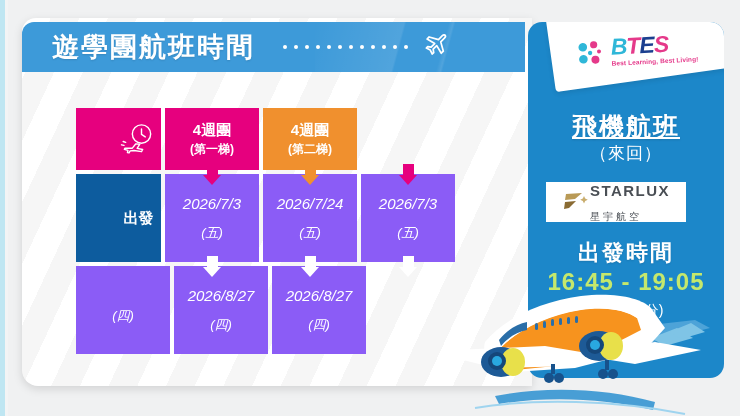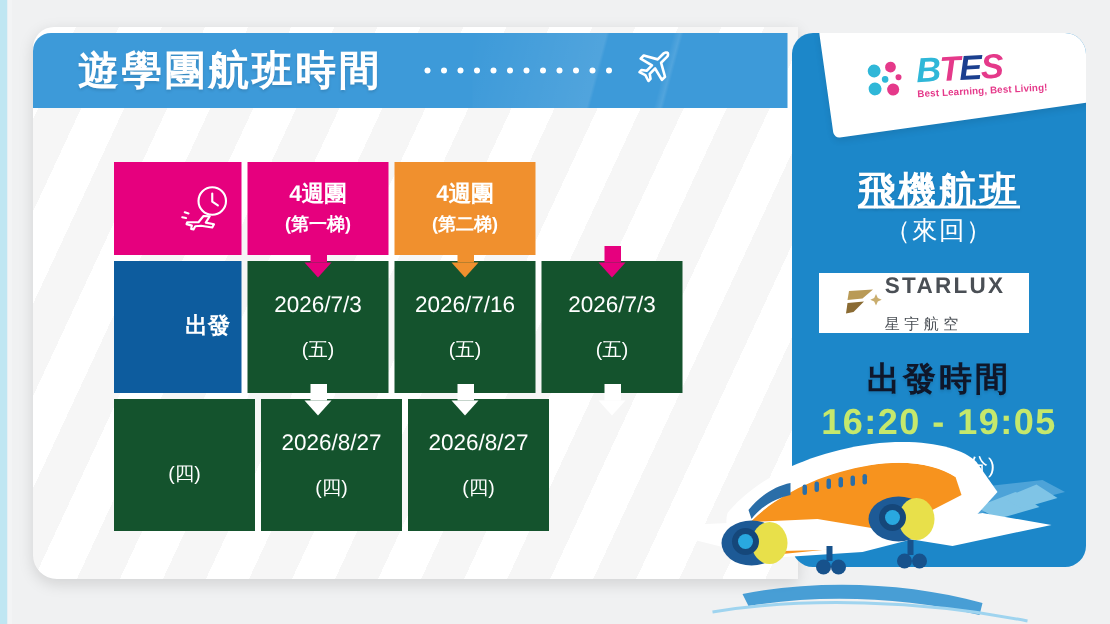--- a/index.html
+++ b/index.html
@@ -91,21 +91,21 @@
   .c1,.c2,.c3 { width:94px; }
 
   .head { height:62px; }
   .head.pink   { background:#e6007e; }
   .head.orange { background:#f0902e; }
   .head-main { font-size:15px; font-weight:bold; }
   .head-sub  { font-size:12px; font-weight:bold; margin-top:2px; }
   .head-sub.small { font-size:10.5px; letter-spacing:0; }
 
   .labelcell { background:#0d5c9e; height:88px; font-size:15px; font-weight:bold; }
-  .datacell  { background:#14532d; height:88px; }
+  .datacell  { background:#8b5cf6; height:88px;font-style:italic; }
   .d-date { font-size:15px; }
   .d-day  { font-size:13px; margin-top:12px; }
   .arrow-wrap { position:absolute; left:0; right:0; z-index:6; pointer-events:none; }
   .arrow {
     position:absolute; transform:translateX(-50%);
     width:18px;
   }
   .arrow .stem { width:11px; height:11px; margin:0 auto; }
   .arrow .head { width:0;height:0; border-left:9px solid transparent; border-right:9px solid transparent; }
 
@@ -150,21 +150,21 @@
     position:absolute; top:160px; left:18px; width:140px; height:40px;
     background:#fff; display:flex; align-items:center; justify-content:center; gap:2px;
   }
   .sl-mark { width:26px; height:24px; position:relative; flex:none; }
   .sl-text { text-align:left; line-height:1; }
   .sl-name { font-size:15px; font-weight:bold; color:#4a4f55; letter-spacing:1.5px; }
   .sl-cn   { font-size:10px; color:#4a4f55; letter-spacing:3px; margin-top:14px; }
 
   .dep-label {
     position:absolute; top:216px; left:0; right:0; text-align:center;
-    color:#0f172a; font-weight:bold; font-size:22px; letter-spacing:2px;
+    color:#ffffff; font-weight:bold; font-size:22px; letter-spacing:2px;
     text-shadow:0 1px 2px rgba(0,0,0,.12);
   }
   .dep-time {
     position:absolute; top:246px; left:0; right:0; text-align:center;
     color:#c5e86c; font-weight:bold; font-size:24px; letter-spacing:1px;
   }
   .dep-dur {
     position:absolute; top:280px; left:0; right:0; text-align:center;
     color:#ffffff; font-size:14px;
   }
@@ -228,21 +228,21 @@
       </div>
     </div>
 
     <div class="trow">
       <div class="cell c0 labelcell">出發</div>
       <div class="cell c1 datacell">
         <div class="d-date">2026/7/3</div>
         <div class="d-day">(五)</div>
       </div>
       <div class="cell c2 datacell">
-        <div class="d-date">2026/7/16</div>
+        <div class="d-date">2026/7/24</div>
         <div class="d-day">(五)</div>
       </div>
       <div class="cell c3 datacell">
         <div class="d-date">2026/7/3</div>
         <div class="d-day">(五)</div>
       </div>
     </div>
 
     <div class="trow">
       <div class="cell c1 datacell">
@@ -320,21 +320,21 @@
           <path d="M22 6 l1.2 2.6 2.6 1.2 -2.6 1.2 -1.2 2.6 -1.2 -2.6 -2.6 -1.2 2.6 -1.2z" fill="#c9ad6d"></path>
         </svg>
       </span>
       <span class="sl-text">
         <span class="sl-name" style="display:block">STARLUX</span>
         <span class="sl-cn" style="display:block">星宇航空</span>
       </span>
     </div>
 
     <div class="dep-label">出發時間</div>
-    <div class="dep-time">16:20 - 19:05</div>
+    <div class="dep-time">16:45 - 19:05</div>
     <div class="dep-dur">(2小時55分)</div>
   </div>
 
   <span class="plane-art">
     <svg width="285" height="150" viewBox="0 0 285 150">
 
       <path d="M150 62 L240 52 L255 60 L168 82 Z" fill="#4da3d8"></path>
       <path d="M196 70 l26 -10 l16 10 l-28 8 z" fill="#7fc4e6"></path>
       <path d="M214 64 l22 -9 l14 9 l-24 7 z" fill="#7fc4e6"></path>
 

